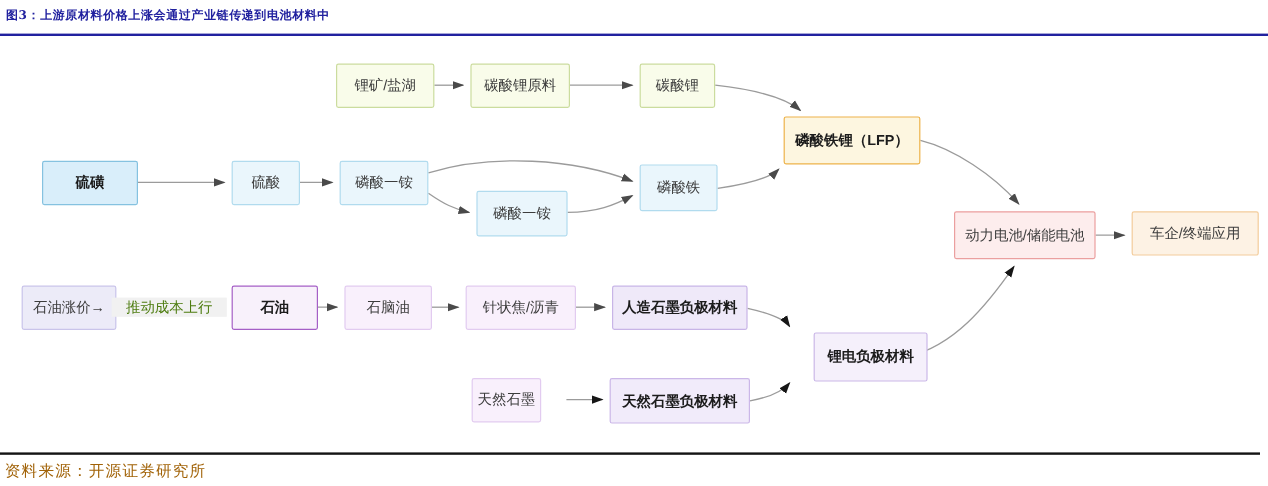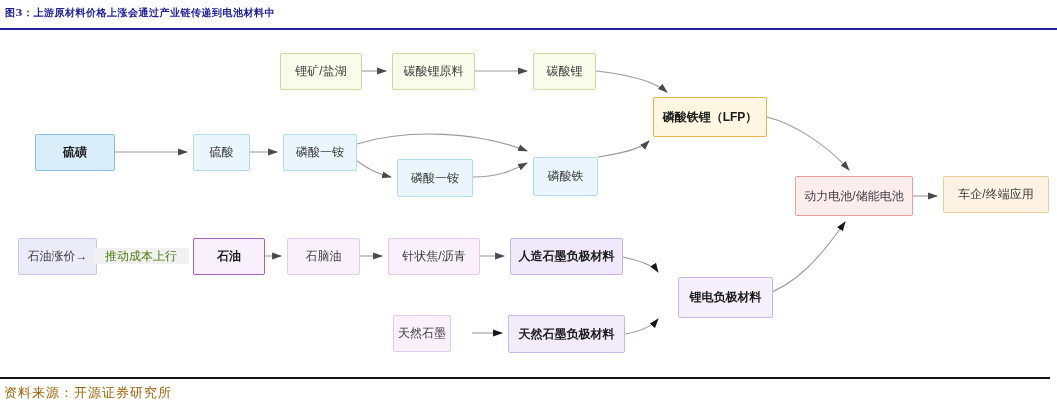--- a/index.html
+++ b/index.html
@@ -79,21 +79,21 @@
         <path d="M757,297 C795,288 822,255 845,222" fill="none" stroke="#9b9b9b" stroke-width="1.1" marker-end="url(#arrDark)"></path>
       </svg>
       <div class="node" style="left: 280px; top: 53px; width: 82px; height: 37px; background: rgb(249, 252, 234); border-color: rgb(203, 220, 158); border-width: 1px;">锂矿/盐湖</div>
       <div class="node" style="left: 392px; top: 53px; width: 83px; height: 37px; background: rgb(249, 252, 234); border-color: rgb(203, 220, 158); border-width: 1px;">碳酸锂原料</div>
       <div class="node" style="left: 533px; top: 53px; width: 63px; height: 37px; background: rgb(249, 252, 234); border-color: rgb(203, 220, 158); border-width: 1px;">碳酸锂</div>
       <div class="node bold" style="left: 653px; top: 97px; width: 114px; height: 40px; background: rgb(253, 246, 224); border-color: rgb(237, 178, 74); border-width: 1.6px;">磷酸铁锂（LFP）</div>
       <div class="node bold" style="left: 35px; top: 134px; width: 80px; height: 37px; background: rgb(217, 238, 250); border-color: rgb(133, 194, 224); border-width: 1.2px;">硫磺</div>
       <div class="node" style="left: 193px; top: 134px; width: 57px; height: 37px; background: rgb(234, 246, 252); border-color: rgb(177, 219, 238); border-width: 1px;">硫酸</div>
       <div class="node" style="left: 283px; top: 134px; width: 74px; height: 37px; background: rgb(234, 246, 252); border-color: rgb(177, 219, 238); border-width: 1px;">磷酸一铵</div>
       <div class="node" style="left: 397px; top: 159px; width: 76px; height: 38px; background: rgb(234, 246, 252); border-color: rgb(177, 219, 238); border-width: 1px;">磷酸一铵</div>
-      <div class="node" style="left: 533px; top: 137px; width: 65px; height: 39px; background: rgb(234, 246, 252); border-color: rgb(177, 219, 238); border-width: 1px; margin-top: 20px;">磷酸铁</div>
+      <div class="node" style="left: 533px; top: 137px; width: 65px; height: 39px; background: rgb(234, 246, 252); border-color: rgb(177, 219, 238); border-width: 1px;">磷酸铁</div>
       <div class="node" style="left: 795px; top: 176px; width: 118px; height: 40px; background: rgb(253, 237, 237); border-color: rgb(235, 159, 159); border-width: 1.2px;">动力电池/储能电池</div>
       <div class="node" style="left: 943px; top: 176px; width: 106px; height: 37px; background: rgb(253, 242, 228); border-color: rgb(243, 204, 155); border-width: 1px;">车企/终端应用</div>
       <div class="node" style="left: 18px; top: 238px; width: 79px; height: 37px; background: rgb(236, 235, 248); border-color: rgb(201, 196, 234); border-width: 1px;">石油涨价→</div>
       <div class="node bold" style="left: 193px; top: 238px; width: 72px; height: 37px; background: rgb(248, 241, 251); border-color: rgb(165, 95, 198); border-width: 1.6px;">石油</div>
       <div class="node" style="left: 287px; top: 238px; width: 73px; height: 37px; background: rgb(249, 240, 252); border-color: rgb(226, 203, 240); border-width: 1px;">石脑油</div>
       <div class="node" style="left: 388px; top: 238px; width: 92px; height: 37px; background: rgb(249, 240, 252); border-color: rgb(226, 203, 240); border-width: 1px;">针状焦/沥青</div>
       <div class="node bold" style="left: 510px; top: 238px; width: 113px; height: 37px; background: rgb(239, 233, 249); border-color: rgb(200, 181, 231); border-width: 1px;">人造石墨负极材料</div>
       <div class="node" style="left: 393px; top: 315px; width: 58px; height: 37px; background: rgb(249, 240, 252); border-color: rgb(226, 203, 240); border-width: 1px;">天然石墨</div>
       <div class="node bold" style="left: 508px; top: 315px; width: 117px; height: 38px; background: rgb(241, 235, 250); border-color: rgb(203, 183, 232); border-width: 1px;">天然石墨负极材料</div>
       <div class="node bold" style="left: 662px; top: 277px; width: 95px; height: 41px; background: rgb(245, 240, 251); border-color: rgb(203, 184, 232); border-width: 1px; margin-left: 16px;">锂电负极材料</div>

